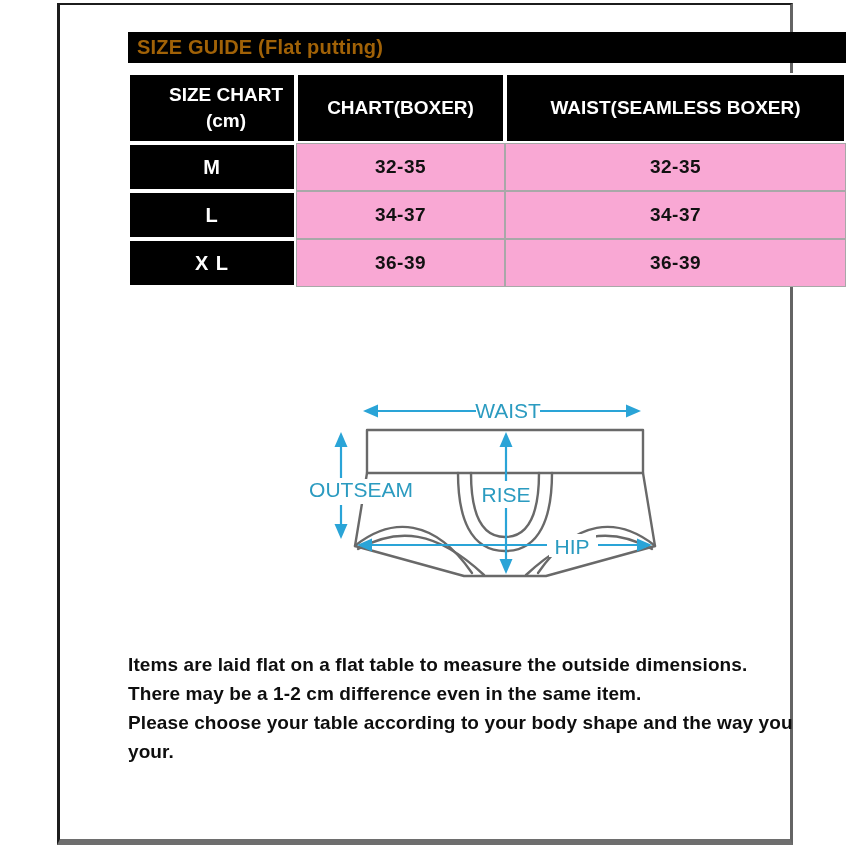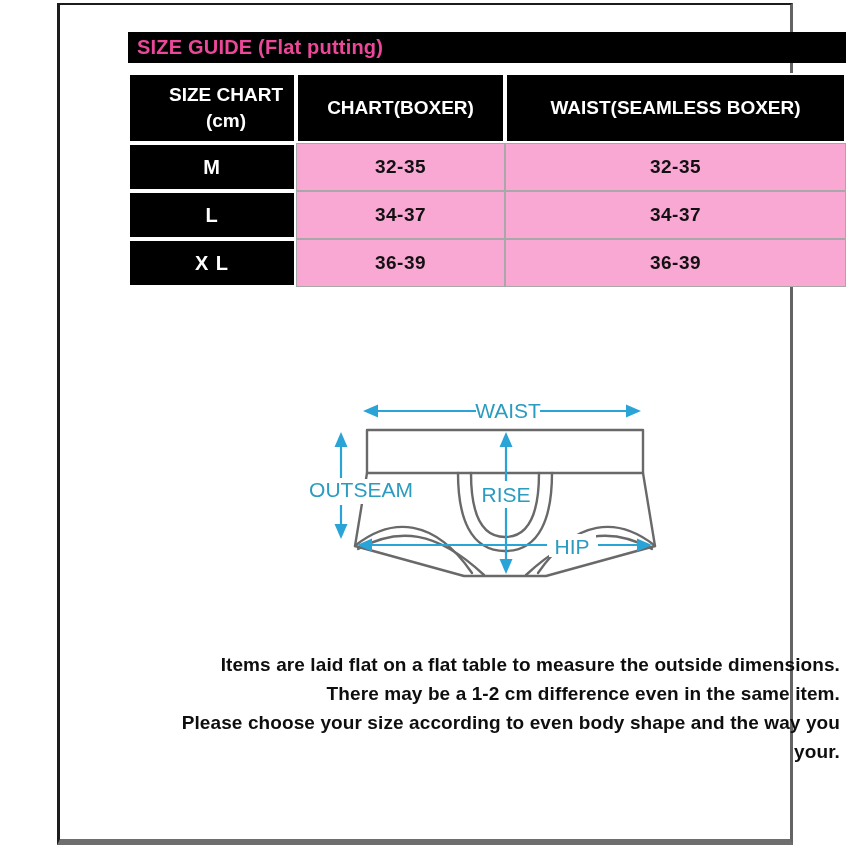--- a/index.html
+++ b/index.html
@@ -11,21 +11,21 @@
   .frame{
     position:absolute;left:57px;top:3px;width:736px;height:842px;
     box-sizing:border-box;background:#fff;
     border-top:2px solid #1c1c1c;
     border-left:3px solid #1c1c1c;
     border-right:3px solid #646464;
     border-bottom:6px solid #6e6e6e;
   }
   .title-bar{
     position:absolute;left:68px;top:27px;width:718px;height:31px;
-    box-sizing:border-box;background:#000;color:#ec4899;
+    box-sizing:border-box;background:#000;color:#a16207;
     font-weight:bold;font-size:20px;line-height:30px;
     padding-left:9px;letter-spacing:0.2px;
   }
   table.size-table{
     position:absolute;left:68px;top:68px;width:718px;
     border-collapse:separate;border-spacing:0;table-layout:fixed;
   }
   .size-table th,.size-table td{
     box-sizing:border-box;padding:0;margin:0;
     text-align:center;vertical-align:middle;
@@ -44,21 +44,20 @@
   .hline{display:block;line-height:26px;margin-left:28px;}
   .diagram{position:absolute;left:247px;top:384px;}
   .diagram text{
     font-family:"Liberation Sans", sans-serif;
     font-size:21px;font-weight:normal;
   }
   .notes{
     position:absolute;left:68px;top:645px;width:712px;
     color:#0e0e0e;font-weight:bold;font-size:19px;line-height:29px;
     letter-spacing:0.1px;
-    text-align:right;
   }
 </style>
 </head>
 <body>
 
 <div class="frame">
 
   <div class="title-bar">SIZE GUIDE (Flat putting)</div>
 
   <table class="size-table">
@@ -142,17 +141,17 @@
       <text x="448" y="413">WAIST</text>
       <text x="301" y="492">OUTSEAM</text>
       <text x="446" y="497">RISE</text>
       <text x="512" y="549">HIP</text>
     </g>
   </svg>
 
   <div class="notes">
     <div>Items are laid flat on a flat table to measure the outside dimensions.</div>
     <div>There may be a 1-2 cm difference even in the same item.</div>
-    <div>Please choose your size according to even body shape and the way you</div>
+    <div>Please choose your table according to your body shape and the way you</div>
     <div>your.</div>
   </div>
 
 </div>
 
 </body></html>

